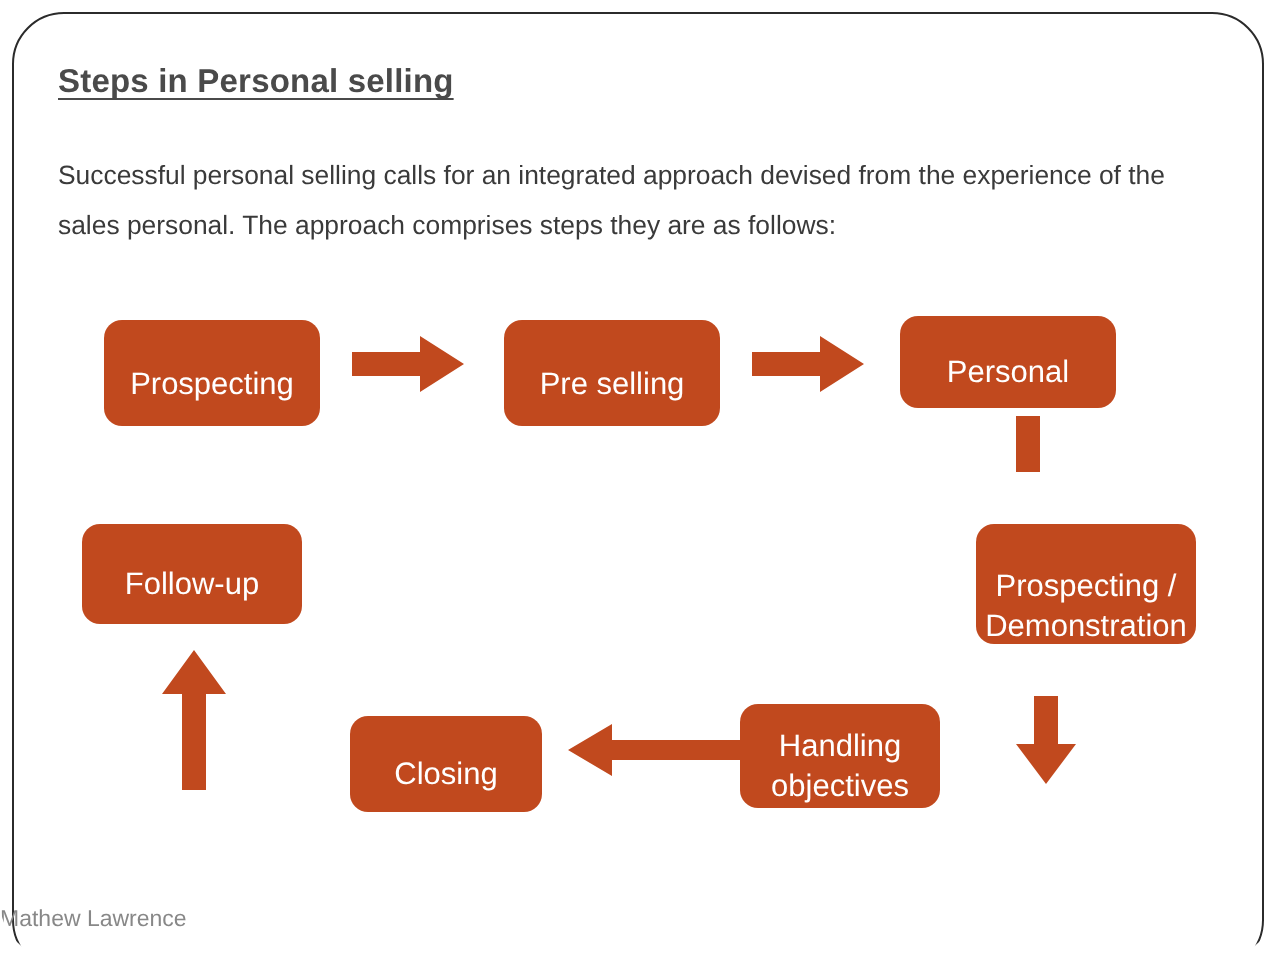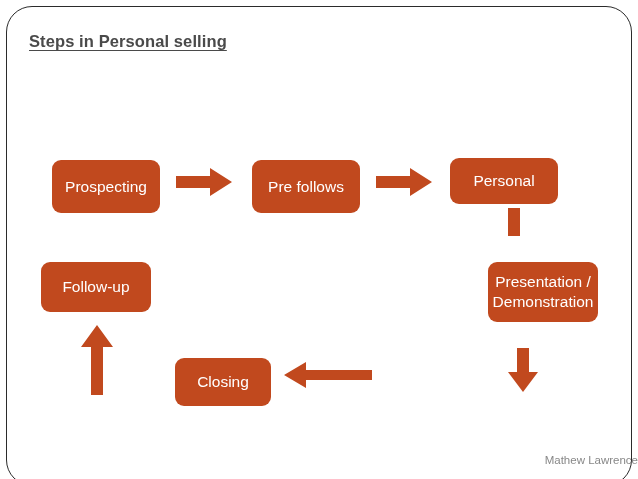--- a/index.html
+++ b/index.html
@@ -9,20 +9,21 @@
   }
   body {
     font-family: "Liberation Sans", sans-serif;
   }
   #slide {
     position: relative;
     width: 638px;
     height: 479px;
     background: #ffffff;
     overflow: hidden;
+    border-radius: 28px;
   }
   
   #card-border {
     position: absolute;
     left: 6px;
     top: 6px;
     width: 626px;
     height: 480px;
     border: 1.4px solid #2b2b2b;
     border-radius: 26px;
@@ -60,20 +61,21 @@
     line-height: 20px;
     text-align: center;
     display: flex;
     align-items: center;
     justify-content: center;
     box-sizing: border-box;
   }
   .flow-box .box-text {
     display: block;
     width: 100%;
+    margin-top: 12px;
   }
   
   .flow-box.overflow {
     overflow: visible;
   }
   .flow-box.overflow .box-text {
     position: absolute;
     left: 0;
     width: 100%;
     top: 50%;
@@ -96,78 +98,81 @@
   .arrow {
     position: absolute;
   }
   .arrow svg { display: block; }
 
   #footer-text {
     position: absolute;
     left: 0;
     right: 0;
     top: 454px;
-    text-align: right;
+    text-align: left;
     font-size: 11.5px;
     color: #888888;
-    padding-left: 24px;
   }
 </style>
 </head>
 <body>
 
 <div id="slide">
 
   <div id="card-border"></div>
 
   <div id="slide-title">Steps in Personal selling</div>
 
+  <div id="body-text">Successful personal selling calls for an integrated approach devised from the experience of the sales personal. The approach comprises steps they are as follows:</div>
 
   <div class="flow-box" style="left:52px; top:160px; width:108px; height:53px;">
     <span class="box-text">Prospecting</span>
   </div>
 
   <div class="arrow" style="left:176px; top:168px;">
     <svg width="56" height="28" viewBox="0 0 56 28">
       <polygon points="0,8 34,8 34,0 56,14 34,28 34,20 0,20" fill="#C1491E"></polygon>
     </svg>
   </div>
 
   <div class="flow-box" style="left:252px; top:160px; width:108px; height:53px;">
-    <span class="box-text">Pre follows</span>
+    <span class="box-text">Pre selling</span>
   </div>
 
   <div class="arrow" style="left:376px; top:168px;">
     <svg width="56" height="28" viewBox="0 0 56 28">
       <polygon points="0,8 34,8 34,0 56,14 34,28 34,20 0,20" fill="#C1491E"></polygon>
     </svg>
   </div>
 
   <div class="flow-box" style="left:450px; top:158px; width:108px; height:46px;">
     <span class="box-text">Personal</span>
   </div>
 
   <div class="arrow" style="left:499px; top:208px;">
     <svg width="30" height="58" viewBox="0 0 30 58">
       <polygon points="9,0 21,0 21,38 30,38 15,58 0,38 9,38" fill="#C1491E"></polygon>
     </svg>
   </div>
 
   <div class="flow-box overflow" style="left:488px; top:262px; width:110px; height:60px;">
-    <span class="box-text">Presentation / Demonstration</span>
+    <span class="box-text">Prospecting / Demonstration</span>
     <span class="clip-mask-top"></span>
     <span class="clip-mask-bottom"></span>
   </div>
 
   <div class="arrow" style="left:508px; top:330px;">
     <svg width="30" height="62" viewBox="0 0 30 62">
       <polygon points="9,0 21,0 21,42 30,42 15,62 0,42 9,42" fill="#C1491E"></polygon>
     </svg>
   </div>
 
+  <div class="flow-box" style="left:370px; top:352px; width:100px; height:52px;">
+    <span class="box-text">Handling objectives</span>
+  </div>
 
   <div class="arrow" style="left:284px; top:362px;">
     <svg width="88" height="26" viewBox="0 0 88 26">
       <polygon points="88,8 22,8 22,0 0,13 22,26 22,18 88,18" fill="#C1491E"></polygon>
     </svg>
   </div>
 
   <div class="flow-box" style="left:175px; top:358px; width:96px; height:48px;text-align:center;">
     <span class="box-text">Closing</span>
   </div>

